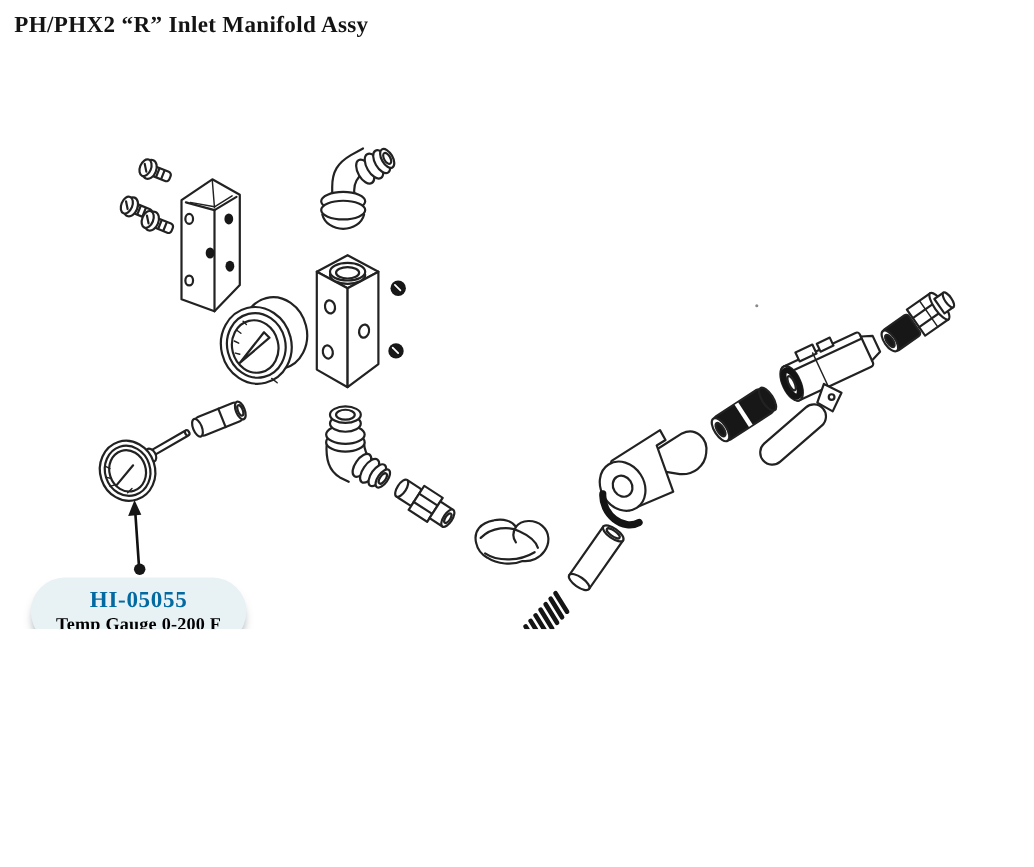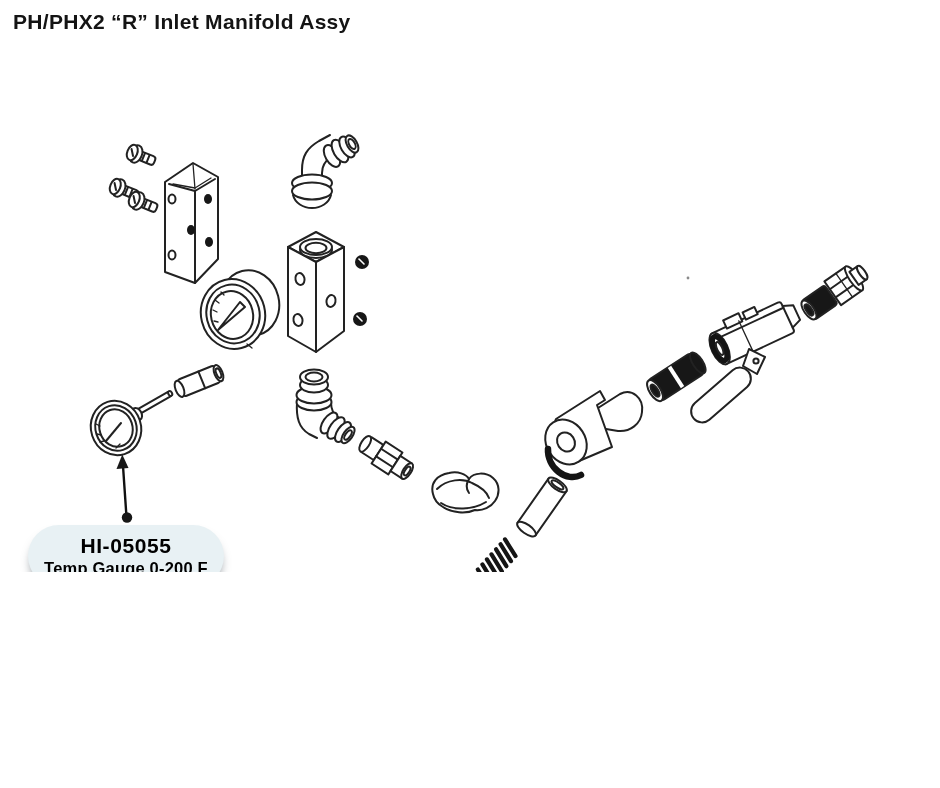--- a/index.html
+++ b/index.html
@@ -1,34 +1,34 @@
 <!DOCTYPE html>
 <html><head>
 <meta charset="utf-8">
 <style>
   html,body{margin:0;padding:0;background:#ffffff;}
   .stage{position:relative;width:940px;height:572px;background:#ffffff;overflow:hidden;
-         font-family:Liberation Sans, sans-serif;}
+         font-family:Liberation Serif, serif;}
   .title{position:absolute;left:13px;top:10px;margin:0;font-size:21px;font-weight:700;
          color:#141414;letter-spacing:.3px;}
   svg.diagram{position:absolute;left:0;top:0;width:940px;height:788px;}
   svg.diagram *{stroke:#222;stroke-width:2;fill:#fff;stroke-linecap:round;stroke-linejoin:round;}
   svg.diagram .n{fill:none;}
   svg.diagram .dk{fill:#171717;}
   svg.diagram .dot{fill:#171717;stroke:none;}
   svg.diagram .thin{stroke-width:1.3;}
   svg.diagram .coil{stroke:#151515;stroke-width:4.2;fill:none;}
   svg.diagram .ring{fill:none;stroke:#141414;stroke-width:5.5;}
   svg.diagram .seal{fill:none;stroke:#141414;stroke-width:6.5;}
   svg.diagram .wl{stroke:#fff;stroke-width:1.6;fill:none;}
   svg.diagram .speck{fill:#8a8a8a;stroke:none;}
   .callout{position:absolute;left:28px;top:525px;width:196px;height:62px;border-radius:32px;
            background:#e8f1f4;display:flex;flex-direction:column;align-items:center;
            justify-content:center;gap:1px;box-shadow:0 7px 8px -2px rgba(75,88,98,.5);}
-  .callout .pn{font-size:21px;font-weight:700;color:#000000;letter-spacing:.6px;line-height:1.1;}
+  .callout .pn{font-size:21px;font-weight:700;color:#0369a1;letter-spacing:.6px;line-height:1.1;}
   .callout .desc{font-size:16.5px;font-weight:700;color:#000000;letter-spacing:.2px;line-height:1.15;}
 </style>
 </head>
 <body>
 
 <div class="stage">
 
   <h1 class="title">PH/PHX2 “R” Inlet Manifold Assy</h1>
 
   <svg class="diagram" viewBox="0 0 940 788">

